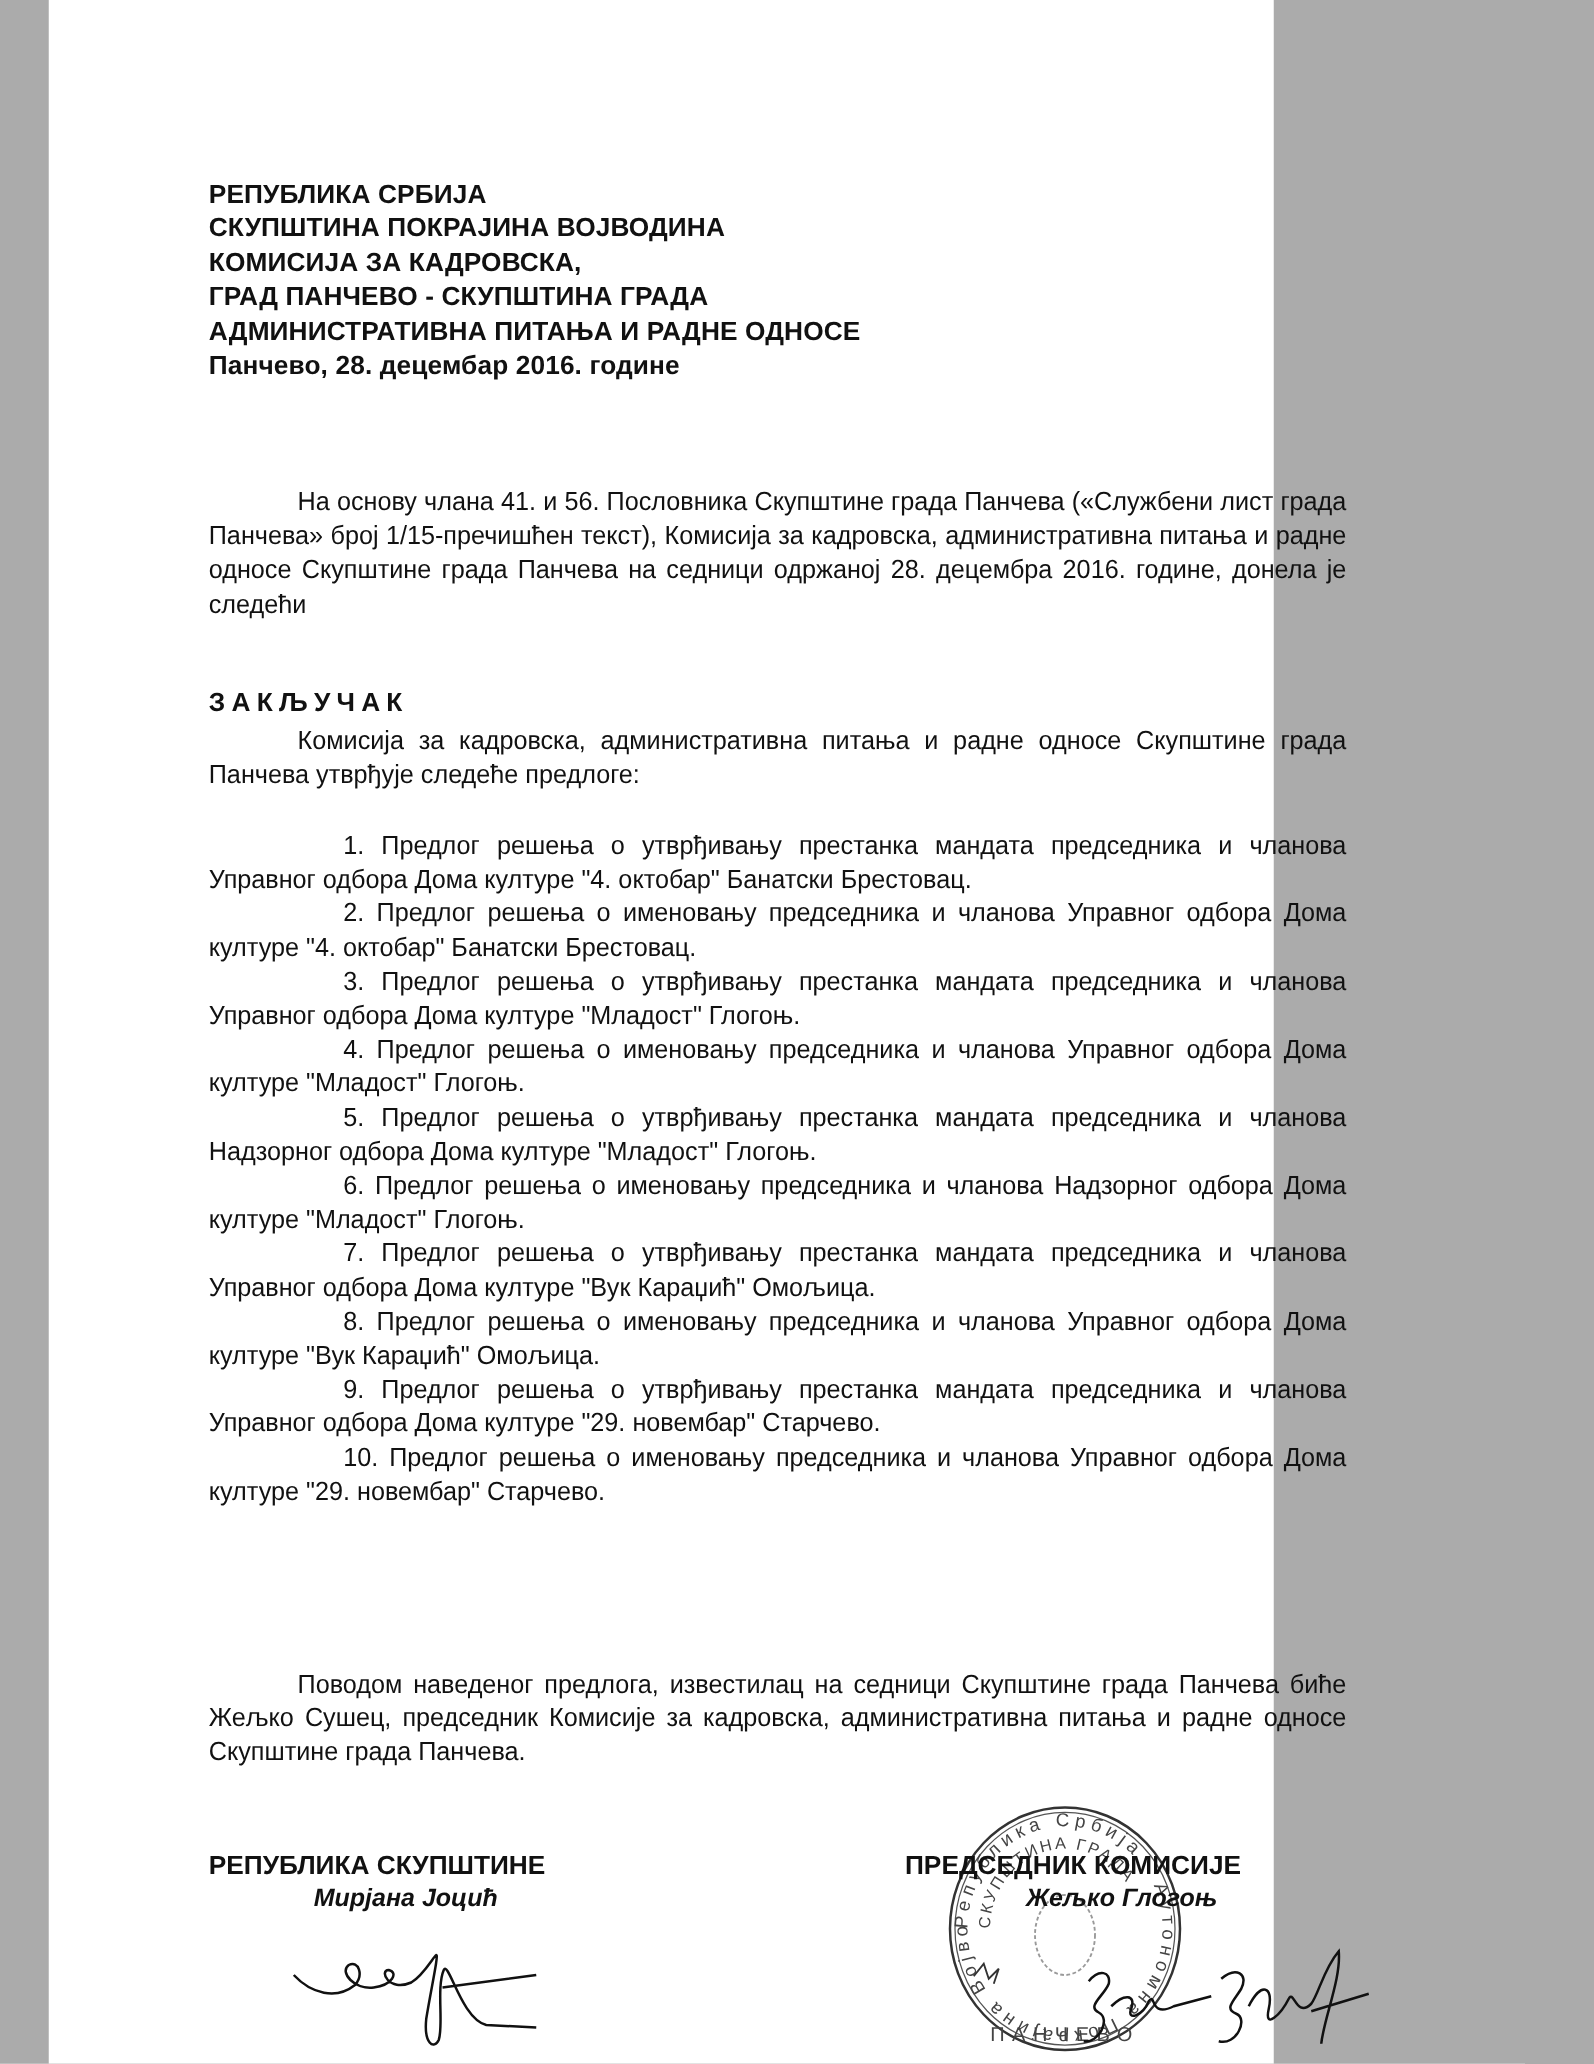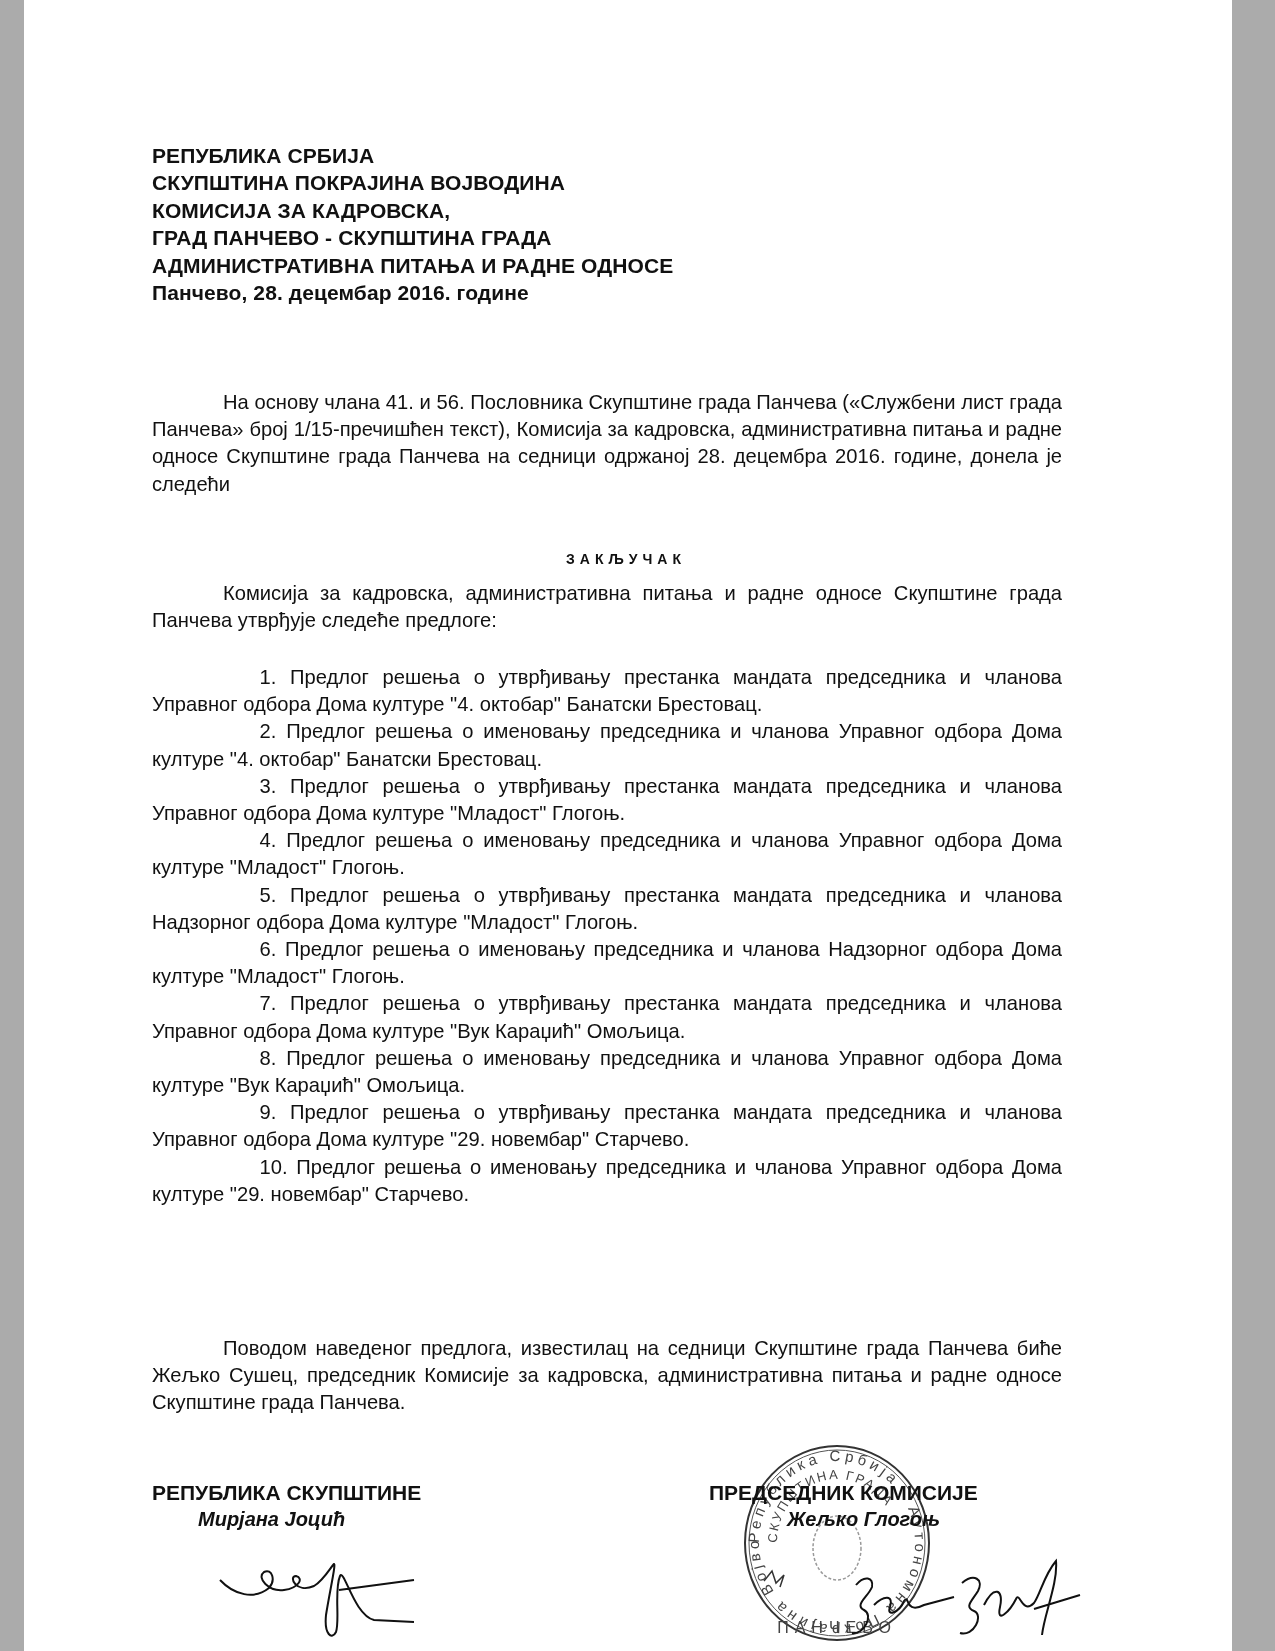--- a/index.html
+++ b/index.html
@@ -3,42 +3,42 @@
 <meta charset="utf-8">
 <style>
   html, body { margin: 0; padding: 0; }
   body {
     width: 1275px; height: 1651px; position: relative; overflow: hidden;
     background: #ababab;
     font-family: "Liberation Sans", sans-serif;
     color: #111;
   }
   .page {
-    position: absolute; left: 24px; top: 0; width: 1208px; height: 1651px;
+    position: absolute; left: 39px; top: 0; width: 980px; height: 1651px;
     background: #ffffff;
   }
   .header {
     position: absolute; left: 128px; top: 142px;
     font-weight: bold; font-size: 21px; line-height: 27.4px; letter-spacing: 0.1px;
   }
   .header div { white-space: nowrap; }
   .body-text {
     position: absolute; left: 128px; width: 948px;
     font-size: 21px; line-height: 27.2px;
     transform: scaleX(0.96); transform-origin: left top;
   }
   .para { text-align: justify; text-align-last: left; margin: 0; }
   .indent { text-indent: 74px; }
   .item-indent { text-indent: 112px; }
   .title {
     position: absolute; left: 128px; width: 948px; top: 551px;
-    text-align: center; font-weight: bold; font-size: 14px; letter-spacing: 5px;
+    font-weight: bold; font-size: 21px; letter-spacing: 5px;
   }
   .sig-block { position: absolute; font-weight: bold; font-size: 21px; line-height: 27px; white-space: nowrap; }
-  .sig-name { font-style: italic; font-size: 20px; }
+  .sig-name { font-style: italic; font-size: 20px; text-align: center; }
   .stamp { position: absolute; left: 718px; top: 1443px; width: 190px; height: 200px; }
   .signature { position: absolute; }
 </style>
 </head>
 <body>
 
 <div class="page">
 
   <div class="header">
     <div>РЕПУБЛИКА СРБИЈА</div>

